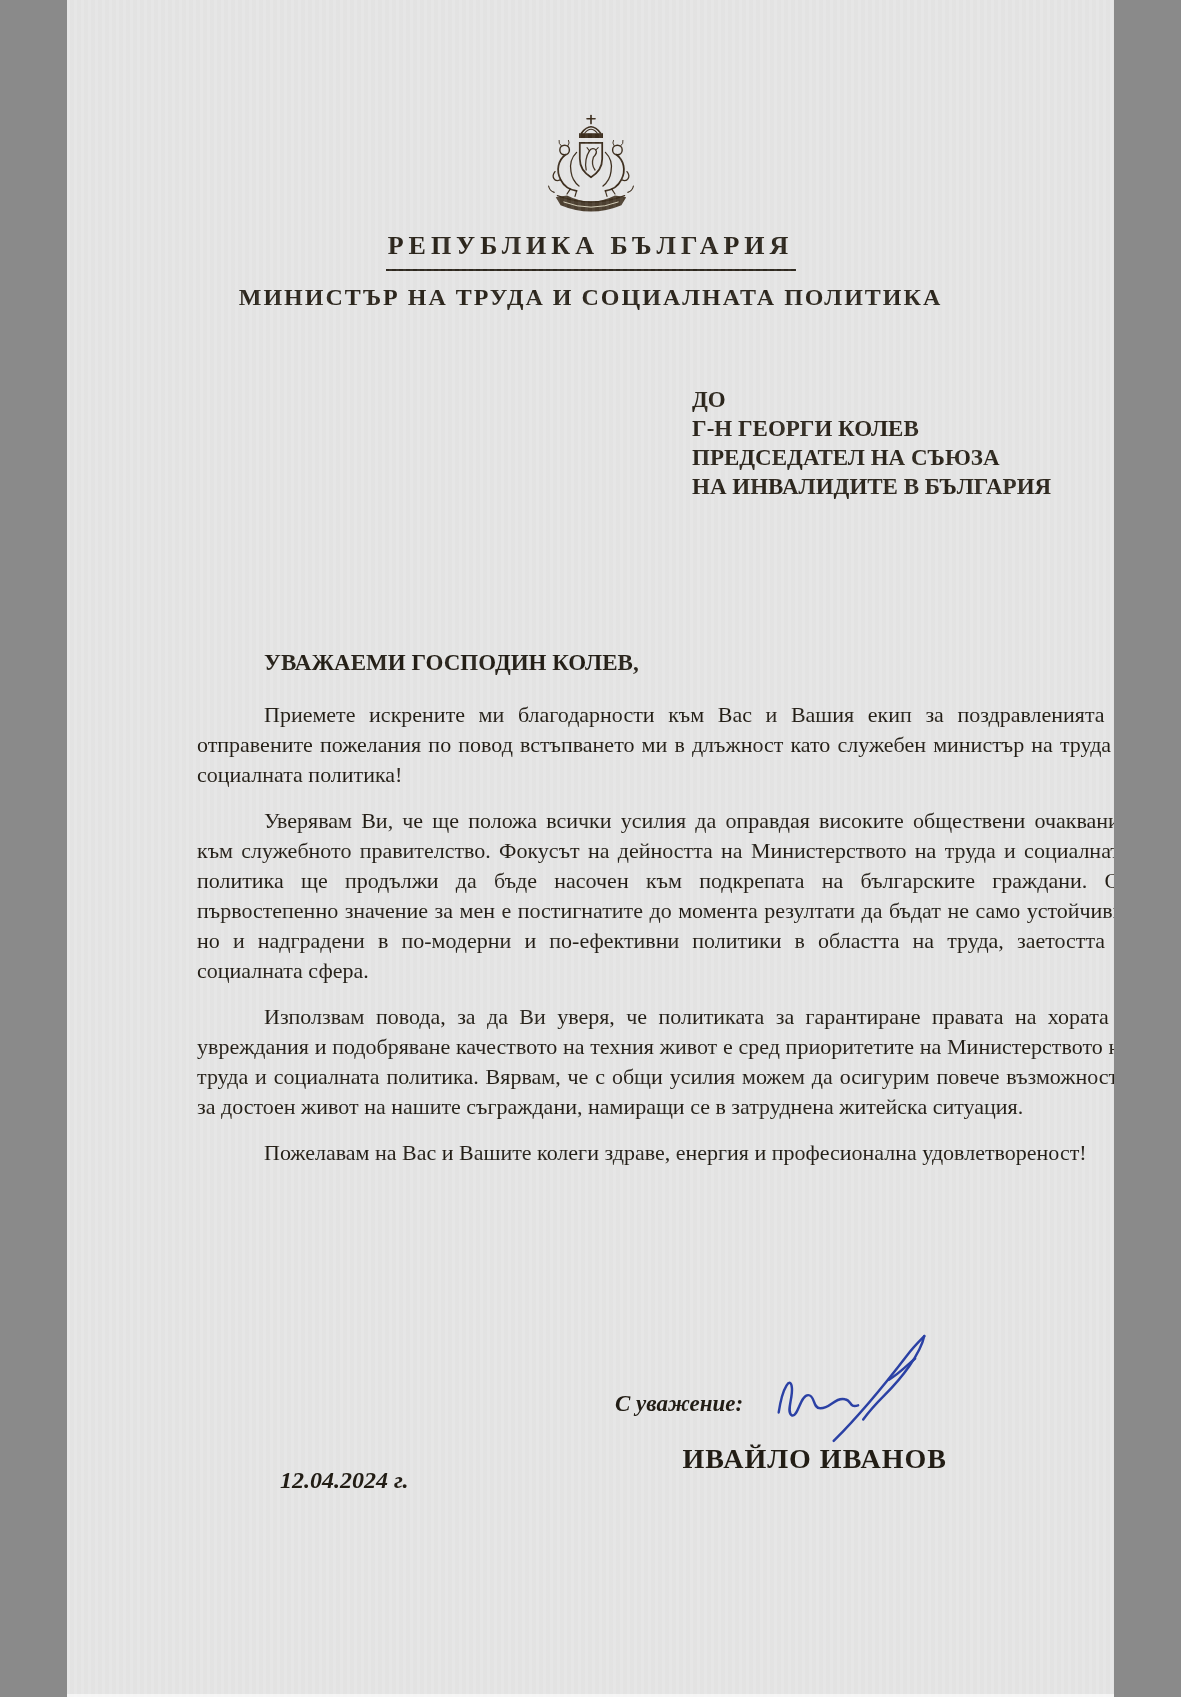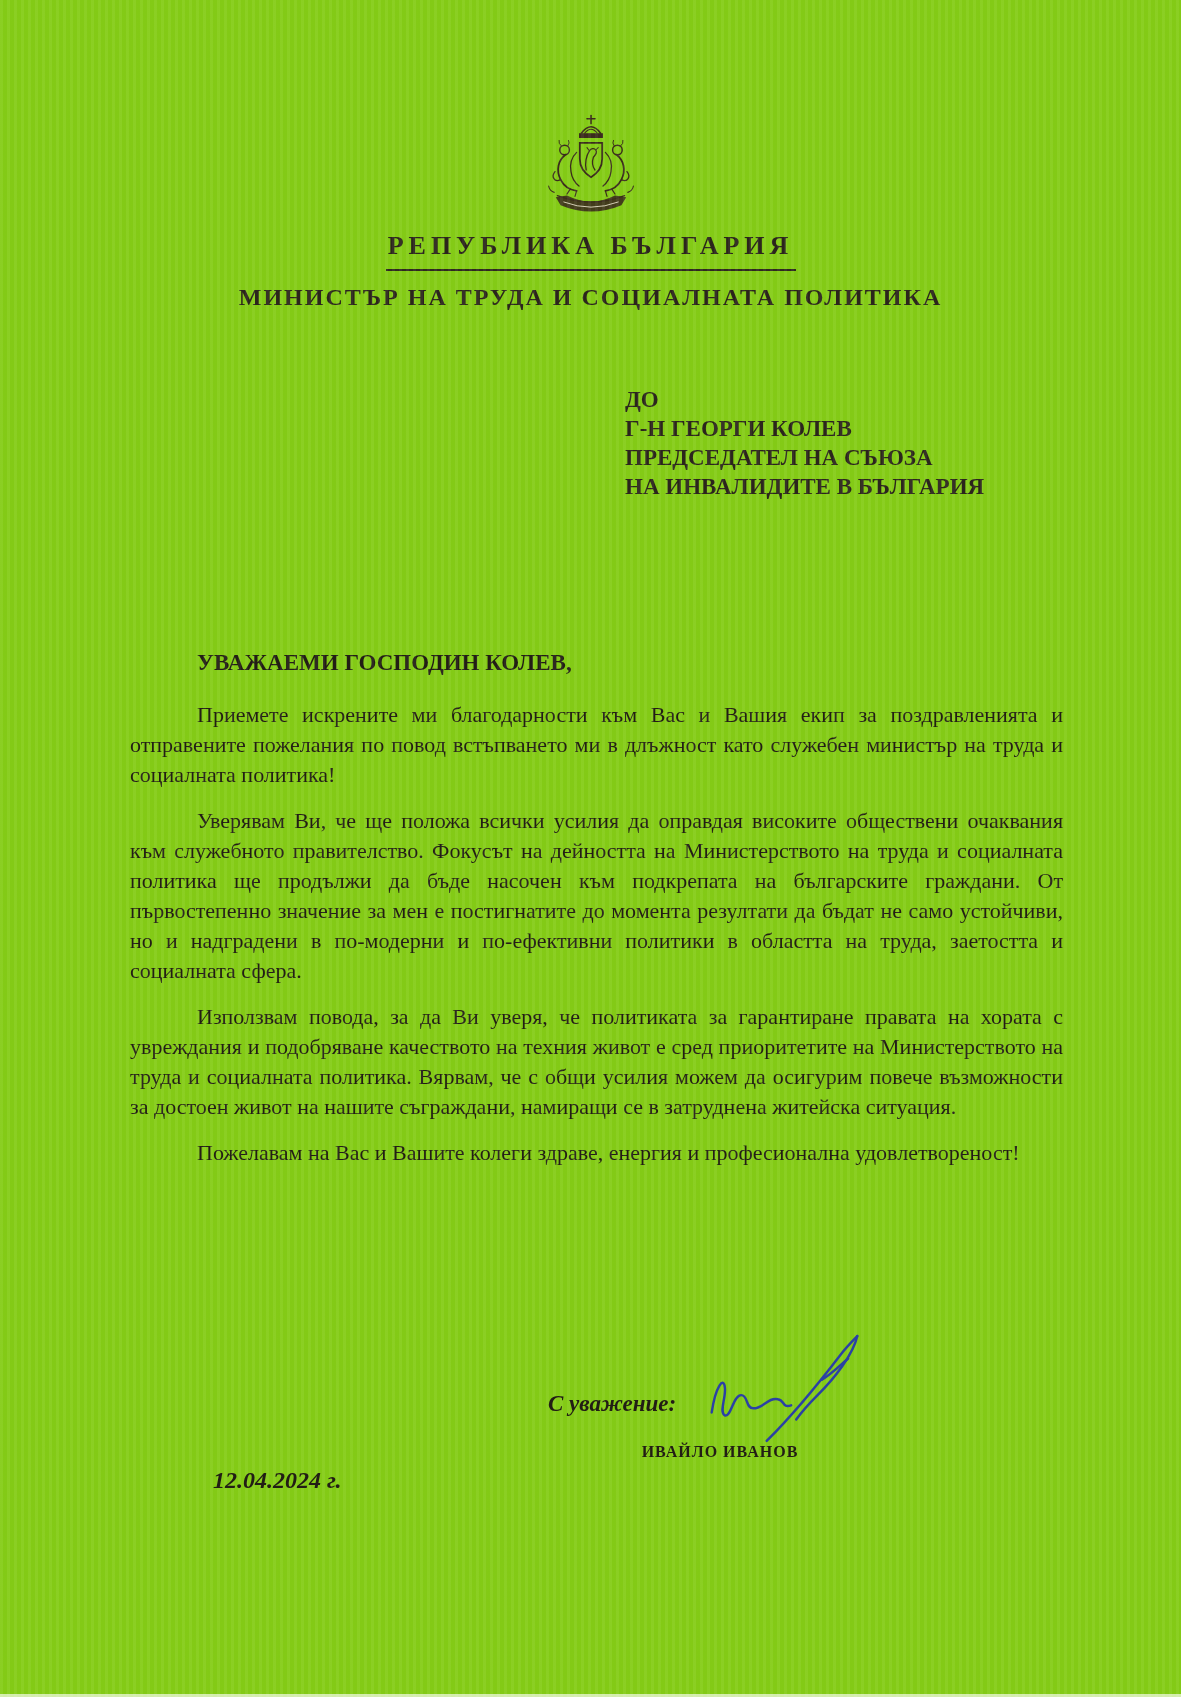--- a/index.html
+++ b/index.html
@@ -1,20 +1,20 @@
 <!DOCTYPE html>
 <html><head>
 <meta charset="utf-8">
 <style>
   html,body{margin:0;padding:0;background:#8a8a8a;}
   .page{
     position:relative;
-    width:1181px;height:1697px;
+    width:1047px;height:1697px;
     margin:0 auto;
-    background:#84cc16;
+    background:#e5e5e5;
     color:#262019;
     font-family:"Liberation Serif",serif;
     overflow:hidden;
   }
   
   .page::before{
     content:"";position:absolute;inset:0;pointer-events:none;
     background:repeating-linear-gradient(90deg,
       rgba(255,255,255,0.055) 0 3px,
       rgba(60,50,20,0.012) 3px 7px);
@@ -68,22 +68,22 @@
     position:absolute;left:548px;top:1391px;
     font-size:23px;font-weight:bold;font-style:italic;
     color:#221d15;
   }
   .signature{
     position:absolute;left:700px;top:1333px;
     width:170px;height:112px;
   }
   .signatory{
     position:absolute;left:560px;top:1443px;width:320px;
-    text-align:center;
-    font-size:16px;font-weight:bold;letter-spacing:1px;
+    text-align:right;
+    font-size:28px;font-weight:bold;letter-spacing:1px;
     color:#221d15;
   }
   .date{
     position:absolute;left:213px;top:1447px;
     font-size:24px;font-weight:bold;font-style:italic;
     color:#221d15;
     margin-top:20px;
   }
 </style>
 </head>

